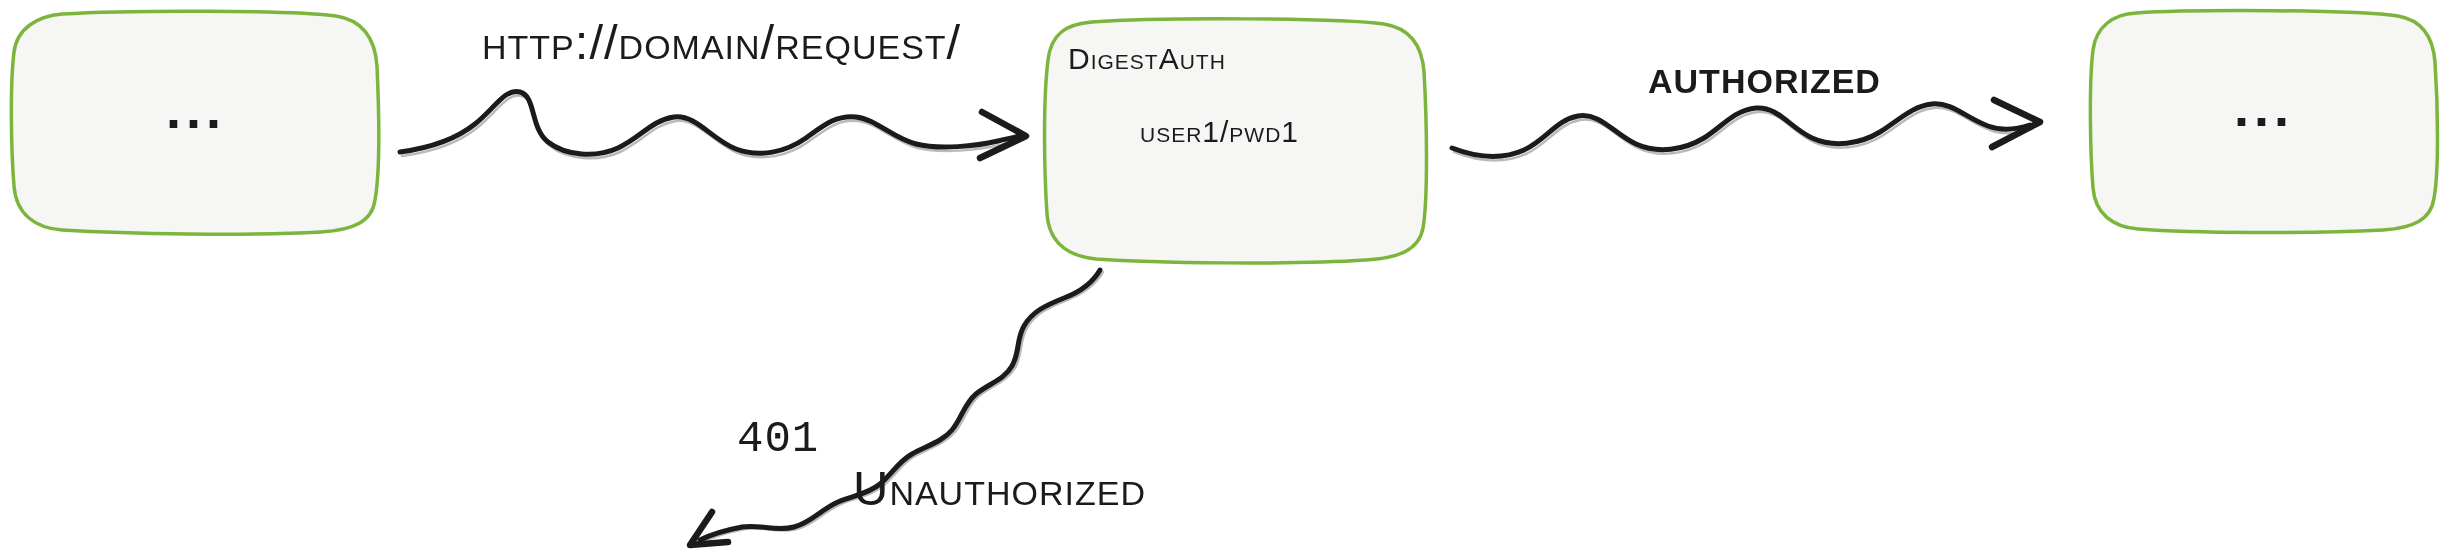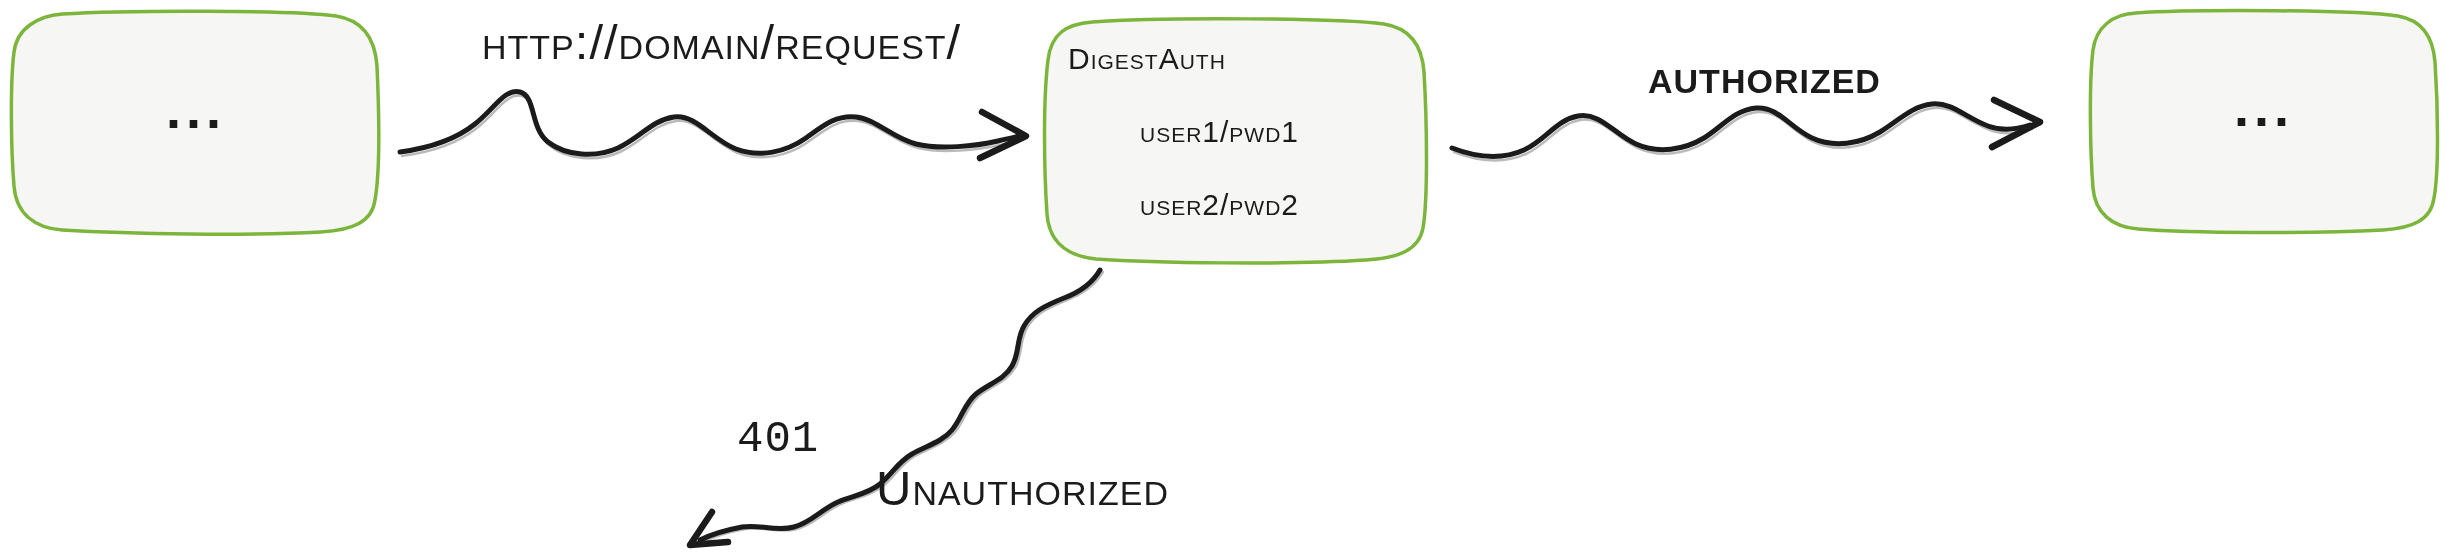--- a/index.html
+++ b/index.html
@@ -24,21 +24,21 @@
     position: absolute;
     white-space: nowrap;
     font-variant: small-caps;
     letter-spacing: 1px;
     font-size: 49px;
     color: #1b1b1b;
   }
   .request-lbl { left: 482px; top: 14px; }
   .authorized-lbl { left: 1648px; top: 48px; font-weight: bold; }
   .code-401 { left: 737px; top: 414px; font-variant: normal; font-size: 44px; font-family: Liberation Mono, monospace; }
-  .unauthorized-lbl { left: 876px; top: 460px; }
+  .unauthorized-lbl { left: 853px; top: 460px; }
 
   .ellipsis-box {
     position: absolute;
     display: flex;
     align-items: center;
     justify-content: center;
     font-size: 54px;
     font-weight: 700;
     letter-spacing: 5px;
   }
@@ -109,21 +109,20 @@
 
   <div class="ellipsis-box" style="left:10px; top:10px; width:372px; height:226px;">
     <span class="dots">...</span>
   </div>
 
   <div class="lbl request-lbl">http://domain/request/</div>
 
   <div class="server-text">
     <div class="server-line-title">DigestAuth</div>
     <div class="server-line-cred">user1/pwd1</div>
-    <div class="server-line-cred">user2/pwd2</div>
   </div>
 
   <div class="lbl authorized-lbl">authorized</div>
 
   <div class="ellipsis-box" style="left:2088px; top:10px; width:352px; height:222px;">
     <span class="dots">...</span>
   </div>
 
   <div class="lbl code-401">401</div>
   <div class="lbl unauthorized-lbl">Unauthorized</div>

